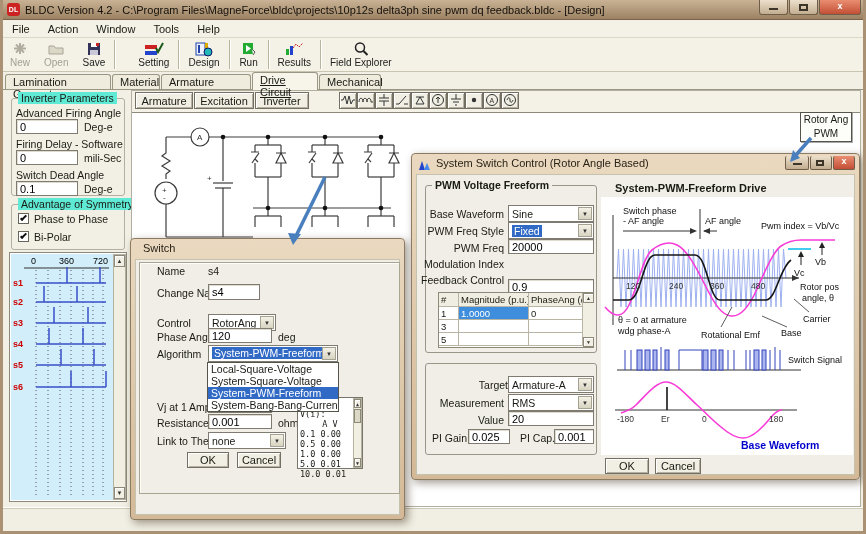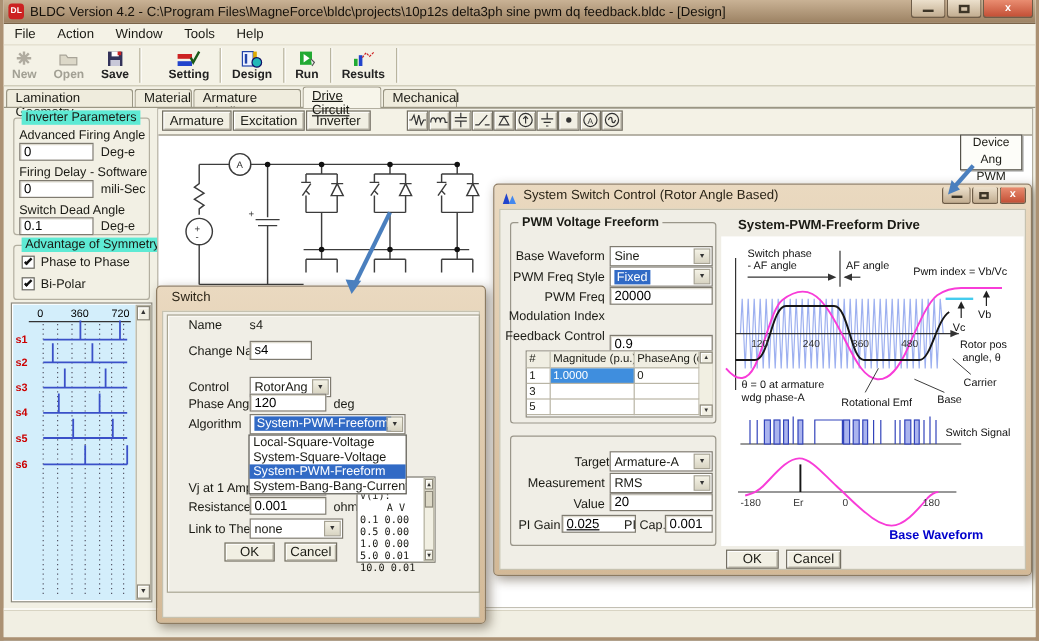--- a/index.html
+++ b/index.html
@@ -23,21 +23,21 @@
   .glyph-min { position:absolute; left:9px; bottom:4px; width:9px; height:2px; background:#3d3527; }
   .glyph-max { position:absolute; left:9px; top:4px; width:9px; height:7px; border:2px solid #3d3527; }
   .glyph-x { position:absolute; left:0; top:1px; width:100%; text-align:center; color:#fff; font-size:9px; font-weight:bold; }
   
   .menubar { position:absolute; left:0; top:20px; width:100%; height:18px; background:#f4f2e6;
     border-bottom:1px solid #dcd8c6; display:flex; align-items:center; }
   .menuitem { padding:2px 9px; font-size:11px; }
   .toolbar { position:absolute; left:0; top:38px; width:100%; height:34px; background:#f4f2e6;
     border-bottom:1px solid #c9c5b1; display:flex; align-items:stretch; }
   .tbtn { display:flex; flex-direction:column; align-items:center; justify-content:center;
-    padding:1px 7px; min-width:34px; font-size:10px; color:#222;font-weight:bold; }
+    padding:1px 7px; min-width:34px; font-size:10px; color:#222; }
   .tbtn.disabled { color:#a2a094; }
   .tsep { width:1px; background:#b8b49e; margin:2px 2px; box-shadow:1px 0 0 #fff; }
   
   .tabstrip { position:absolute; left:0; top:72px; width:100%; height:18px; }
   .tab { position:absolute; top:2px; height:16px; background:#efecdd; border:1px solid #9a9684;
     border-bottom:none; border-radius:3px 3px 0 0; padding:1px 7px; font-size:11px; }
   .tab.active { top:0; height:18px; background:#f7f5ea; z-index:2; }
   .tabline { position:absolute; left:0; top:89px; width:100%; height:1px; background:#9a9684; }
   
   .group { position:absolute; border:1px solid #b3afa0; border-radius:3px; }
@@ -167,20 +167,27 @@
     <div class="tsep"></div>
     <div class="tbtn">
       <svg width="20" height="16">
           <rect x="2" y="8" width="3" height="6" fill="#22aa33"></rect>
           <rect x="6" y="5" width="3" height="9" fill="#2244cc"></rect>
           <path d="M9,7 L12,3 L15,6 L19,2" stroke="#cc2222" stroke-dasharray="2,1" fill="none"></path>
         </svg>
       <span>Results</span>
       </div>
     <div class="tsep"></div>
+    <div class="tbtn">
+      <svg width="18" height="16">
+          <circle cx="8" cy="6.5" r="4.5" stroke="#222" fill="none" stroke-width="1.5"></circle>
+          <path d="M11.5,10 L15.5,14" stroke="#222" stroke-width="2"></path>
+        </svg>
+      <span>Field Explorer</span>
+      </div>
   </div>
 
   <div class="tabstrip">
     <div class="tab" style="left:2px; width:106px;">Lamination Geometry</div>
     <div class="tab" style="left:109px; width:48px;">Material</div>
     <div class="tab" style="left:158px; width:90px;">Armature Winding</div>
     <div class="tab active" style="left:249px; width:66px;text-decoration:underline;">Drive Circuit</div>
     <div class="tab" style="left:316px; width:62px;">Mechanical</div>
   </div>
   <div class="tabline"></div>
@@ -340,21 +347,21 @@
         <circle cx="125" cy="22" r="2.3"></circle>
         <circle cx="182" cy="22" r="2.3"></circle>
         <circle cx="238" cy="22" r="2.3"></circle>
       <circle cx="125" cy="93" r="2.3"></circle>
         <circle cx="182" cy="93" r="2.3"></circle>
         <circle cx="238" cy="93" r="2.3"></circle>
     </g>
   </svg>
 
   <div class="abs" style="left:797px; top:112px; width:52px; height:30px; background:#fdfdf9; border:1px solid #55534a; box-shadow:1px 1px 0 #aaa; text-align:center; font-size:10px; line-height:14px;">
-    <span>Device Ang</span><br>
+    <span>Rotor Ang</span><br>
     <span>PWM</span>
   </div>
 
   <div class="dlg" style="left:127px; top:238px; width:275px; height:282px; z-index:20;">
     <div class="dlgtitle">Switch</div>
     <div class="dlgclient">
       <div class="sunken" style="left:3px; top:2px; width:261px; height:232px;"></div>
       <span class="flabel" style="left:21px; top:5px;">Name</span>
       <span class="flabel" style="left:72px; top:5px;">s4</span>
       <span class="flabel" style="left:21px; top:27px;">Change Name</span>
@@ -451,21 +458,21 @@
       </div>
 
       <div class="group" style="left:8px; top:188px; width:172px; height:92px; border-color:#9a968a;">
         <span class="flabel" style="right:88px; top:15px;">Target</span>
         <div class="sel" style="left:82px; top:12px; width:86px; height:17px;"><span>Armature-A</span><span class="arw">▼</span></div>
         <span class="flabel" style="right:92px; top:33px;">Measurement</span>
         <div class="sel" style="left:82px; top:30px; width:86px; height:17px;"><span>RMS</span><span class="arw">▼</span></div>
         <span class="flabel" style="right:92px; top:50px;">Value</span>
         <input class="inp" style="left: 82px; top: 47px; width: 86px; height: 15px;" readonly="" value="20">
         <span class="flabel" style="left:6px; top:68px;">PI Gain</span>
-        <input class="inp" style="left: 42px; top: 65px; width: 62px; height: 15px; text-decoration: underline;" readonly="" value="0.025">
+        <input class="inp" style="left: 42px; top: 65px; width: 42px; height: 15px;" readonly="" value="0.025">
         <span class="flabel" style="left:94px; top:68px;">PI Cap.</span>
         <input class="inp" style="left: 128px; top: 65px; width: 40px; height: 15px;" readonly="" value="0.001">
       </div>
 
       <span class="flabel" style="left:198px; top:7px; font-weight:bold; font-size:11px;">System-PWM-Freeform Drive</span>
       <div class="abs" style="left:184px; top:22px; width:252px; height:258px; background:#fff;">
         <svg width="252" height="258">
 
           <polyline fill="none" stroke="#9db0f0" stroke-width="1" points="16,81 17.5,52 20,110 22.5,52 25,110 27.5,52 30,110 32.5,52 35,110 37.5,52 40,110 42.5,52 45,110 47.5,52 50,110 52.5,52 55,110 57.5,52 60,110 62.5,52 65,110 67.5,52 70,110 72.5,52 75,110 77.5,52 80,110 82.5,52 85,110 87.5,52 90,110 92.5,52 95,110 97.5,52 100,110 102.5,52 105,110 107.5,52 110,110 112.5,52 115,110 117.5,52 120,110 122.5,52 125,110 127.5,52 130,110 132.5,52 135,110 137.5,52 140,110 142.5,52 145,110 147.5,52 150,110 152.5,52 155,110 157.5,52 160,110 162.5,52 165,110 167.5,52 170,110 172.5,52 175,110 177.5,52 180,110 182.5,52 185,81"></polyline>
 

